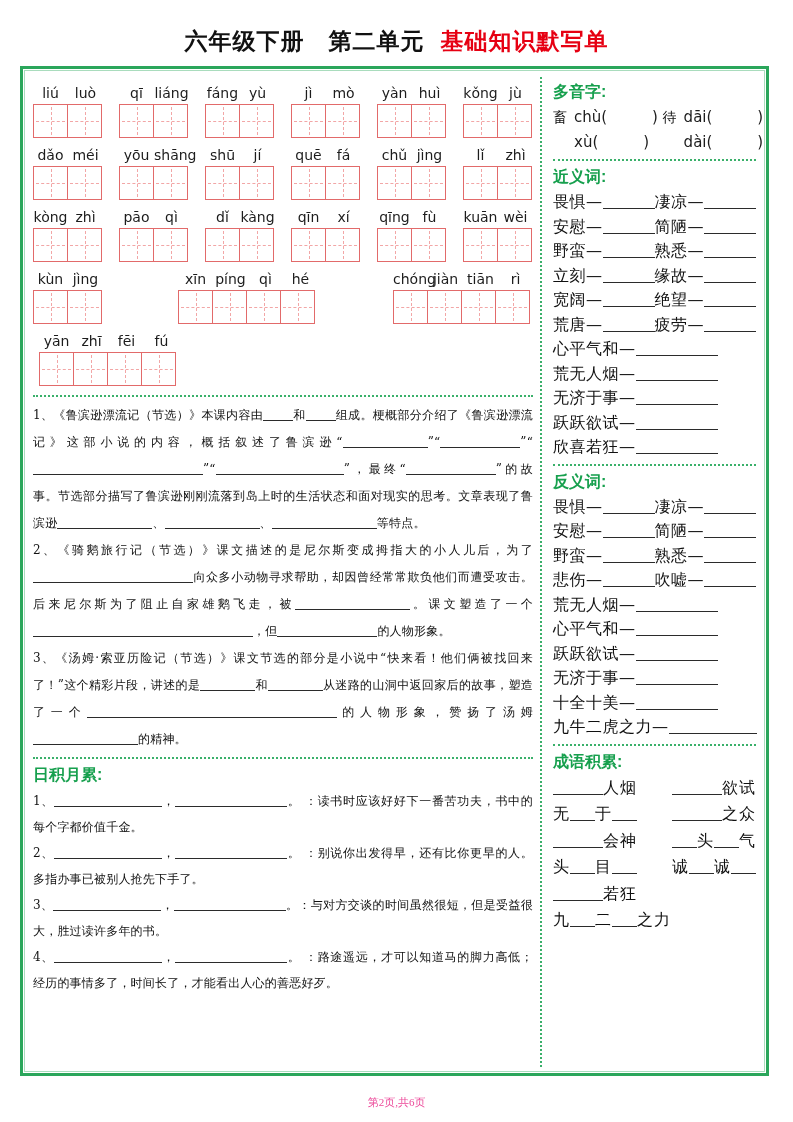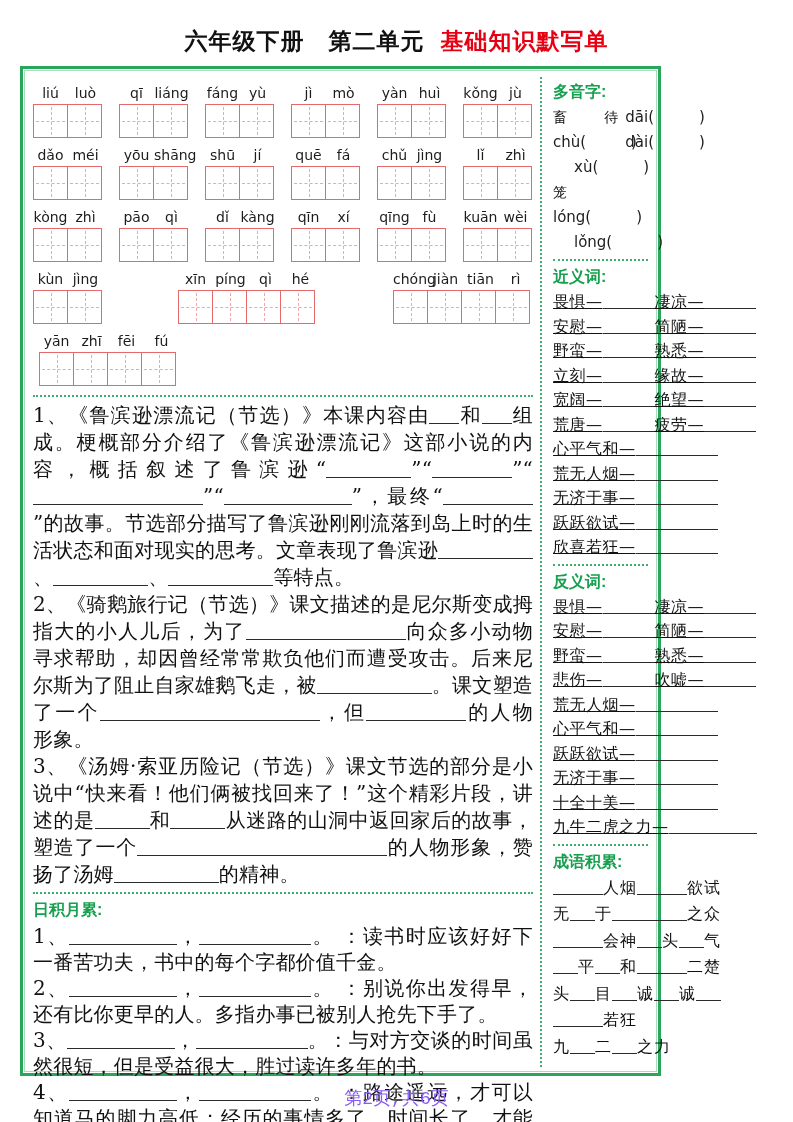--- a/index.html
+++ b/index.html
@@ -3,21 +3,21 @@
 <meta charset="utf-8">
 <style>
   html,body{margin:0;padding:0;background:#fff;}
   .page{position:relative;width:793px;height:1122px;background:#ffffff;overflow:hidden;
         font-family:"DejaVu Serif","Liberation Serif",serif;color:#111;}
   
   .title{position:absolute;top:26px;left:0;width:100%;text-align:center;
          font-family:Liberation Sans, sans-serif;font-weight:bold;font-size:23px;letter-spacing:1px;}
   .title .t-red{color:#e60012;margin-left:16px;}
   
-  .frame{position:absolute;left:20px;top:66px;width:641px;height:1010px;
+  .frame{position:absolute;left:20px;top:66px;width:749px;height:1010px;
          border:3px solid #2aa65b;box-sizing:border-box;}
   .frame-inner{position:absolute;left:1px;top:1px;right:1px;bottom:1px;
          border:1px solid #a9dcbd;display:flex;box-sizing:border-box;padding:6px 4px 4px 6px;}
   .col-left{width:506px;flex:none;padding:8px 4px 0 2px;box-sizing:border-box;}
   .vdivider{flex:none;width:0;border-left:2px dotted #3ab06a;margin:0 3px;}
   .col-right{flex:1;padding:4px 4px 0 8px;box-sizing:border-box;min-width:0;}
   
   .py-row{display:flex;justify-content:space-between;margin-bottom:9px;}
   .py-row.start{justify-content:flex-start;padding-left:6px;}
   .py-syllables{display:flex;height:19px;}
@@ -27,39 +27,39 @@
   .cell{width:35px;height:34px;border:1px solid #e26a6a;box-sizing:border-box;
         position:relative;margin-left:-1px;background:#fff;}
   .cell:first-child{margin-left:0;}
   .cell::before{content:"";position:absolute;left:2px;right:2px;top:50%;border-top:1px dashed #f2a6a6;}
   .cell::after{content:"";position:absolute;top:2px;bottom:2px;left:50%;border-left:1px dashed #f2a6a6;}
   
   .hdivider{border-top:2px dotted #3ab06a;margin:4px 0 5px;}
   .sec-head{font-family:"Liberation Sans",sans-serif;font-weight:bold;color:#17a04e;
         font-size:16px;line-height:22px;margin-bottom:2px;}
   
-  .para{font-size:20px;line-height:27px;text-align:justify;letter-spacing:0.2px;}
+  .para{font-size:12px;line-height:27px;text-align:justify;letter-spacing:0.2px;}
   .para.tight{line-height:26px;}
   .blank{display:inline-block;height:1em;border-bottom:1px solid #2b2b2b;margin-bottom:-2px;}
   
   .dyz-wrap{display:flex;font-size:15px;line-height:25px;}
   .dyz-col1{width:54%;flex:none;}
   .dyz-col2{flex:1;}
   .dyz-char{font-size:14px;margin-right:7px;}
   .dyz-py{font-family:"DejaVu Sans",sans-serif;font-size:15px;color:#1c1c1c;}
   .dyz-line.indent{padding-left:21px;}
   
   .word-row{display:flex;font-size:16px;line-height:24.5px;letter-spacing:0.5px;}
-  .word-cell{flex:1;white-space:nowrap;text-decoration:underline;}
+  .word-cell{flex:1;white-space:nowrap;}
   .word-row.single .word-cell{flex:none;}
   
   .cy-row{display:flex;justify-content:space-between;font-size:16px;line-height:26.5px;letter-spacing:1px;}
   .cy-cell{white-space:nowrap;}
   .footer{position:absolute;bottom:12px;left:0;width:100%;text-align:center;
-        font-family:Liberation Mono, monospace;font-size:18px;color:#8b5cf6;}
+        font-family:Liberation Serif, serif;font-size:11px;color:#ec4899;}
 </style>
 </head>
 <body>
 
 <div class="page">
 
   <div class="title">
     <span>六年级下册　第二单元</span><span class="t-red">基础知识默写单</span>
   </div>
 
@@ -335,24 +335,20 @@
 
       <div class="col-right">
         <div>
           <div class="sec-head">多音字:</div>
           <div class="dyz-wrap">
             <div class="dyz-col1" id="dyz-col1">
                 <div>
                   <div class="dyz-line"><span class="dyz-char">畜</span><span class="dyz-py">chù(　　　)</span></div>
                   <div class="dyz-line indent"><span class="dyz-py">xù(　　　)</span></div>
                 </div>
-                <div>
-                  <div class="dyz-line"><span class="dyz-char">笼</span><span class="dyz-py">lóng(　　　)</span></div>
-                  <div class="dyz-line indent"><span class="dyz-py">lǒng(　　　)</span></div>
-                </div>
               </div>
             <div class="dyz-col2" id="dyz-col2">
                 <div>
                   <div class="dyz-line"><span class="dyz-char">待</span><span class="dyz-py">dāi(　　　)</span></div>
                   <div class="dyz-line indent"><span class="dyz-py">dài(　　　)</span></div>
                 </div>
               </div>
           </div>
         </div>
         <div class="hdivider"></div>
@@ -450,24 +446,20 @@
               </div>
               <div class="cy-row">
                 <div class="cy-cell">无<span class="blank" style="width: 25px;"></span>于<span class="blank" style="width: 25px;"></span></div>
                 <div class="cy-cell"><span class="blank" style="width: 50px;"></span>之众</div>
               </div>
               <div class="cy-row">
                 <div class="cy-cell"><span class="blank" style="width: 50px;"></span>会神</div>
                 <div class="cy-cell"><span class="blank" style="width: 25px;"></span>头<span class="blank" style="width: 25px;"></span>气</div>
               </div>
               <div class="cy-row">
-                <div class="cy-cell"><span class="blank" style="width: 25px;"></span>平<span class="blank" style="width: 25px;"></span>和</div>
-                <div class="cy-cell"><span class="blank" style="width: 50px;"></span>二楚</div>
-              </div>
-              <div class="cy-row">
                 <div class="cy-cell">头<span class="blank" style="width: 25px;"></span>目<span class="blank" style="width: 25px;"></span></div>
                 <div class="cy-cell">诚<span class="blank" style="width: 25px;"></span>诚<span class="blank" style="width: 25px;"></span></div>
               </div>
               <div class="cy-row single">
                 <div class="cy-cell"><span class="blank" style="width: 50px;"></span>若狂</div>
               </div>
               <div class="cy-row single">
                 <div class="cy-cell">九<span class="blank" style="width: 25px;"></span>二<span class="blank" style="width: 25px;"></span>之力</div>
               </div>
             </div>

